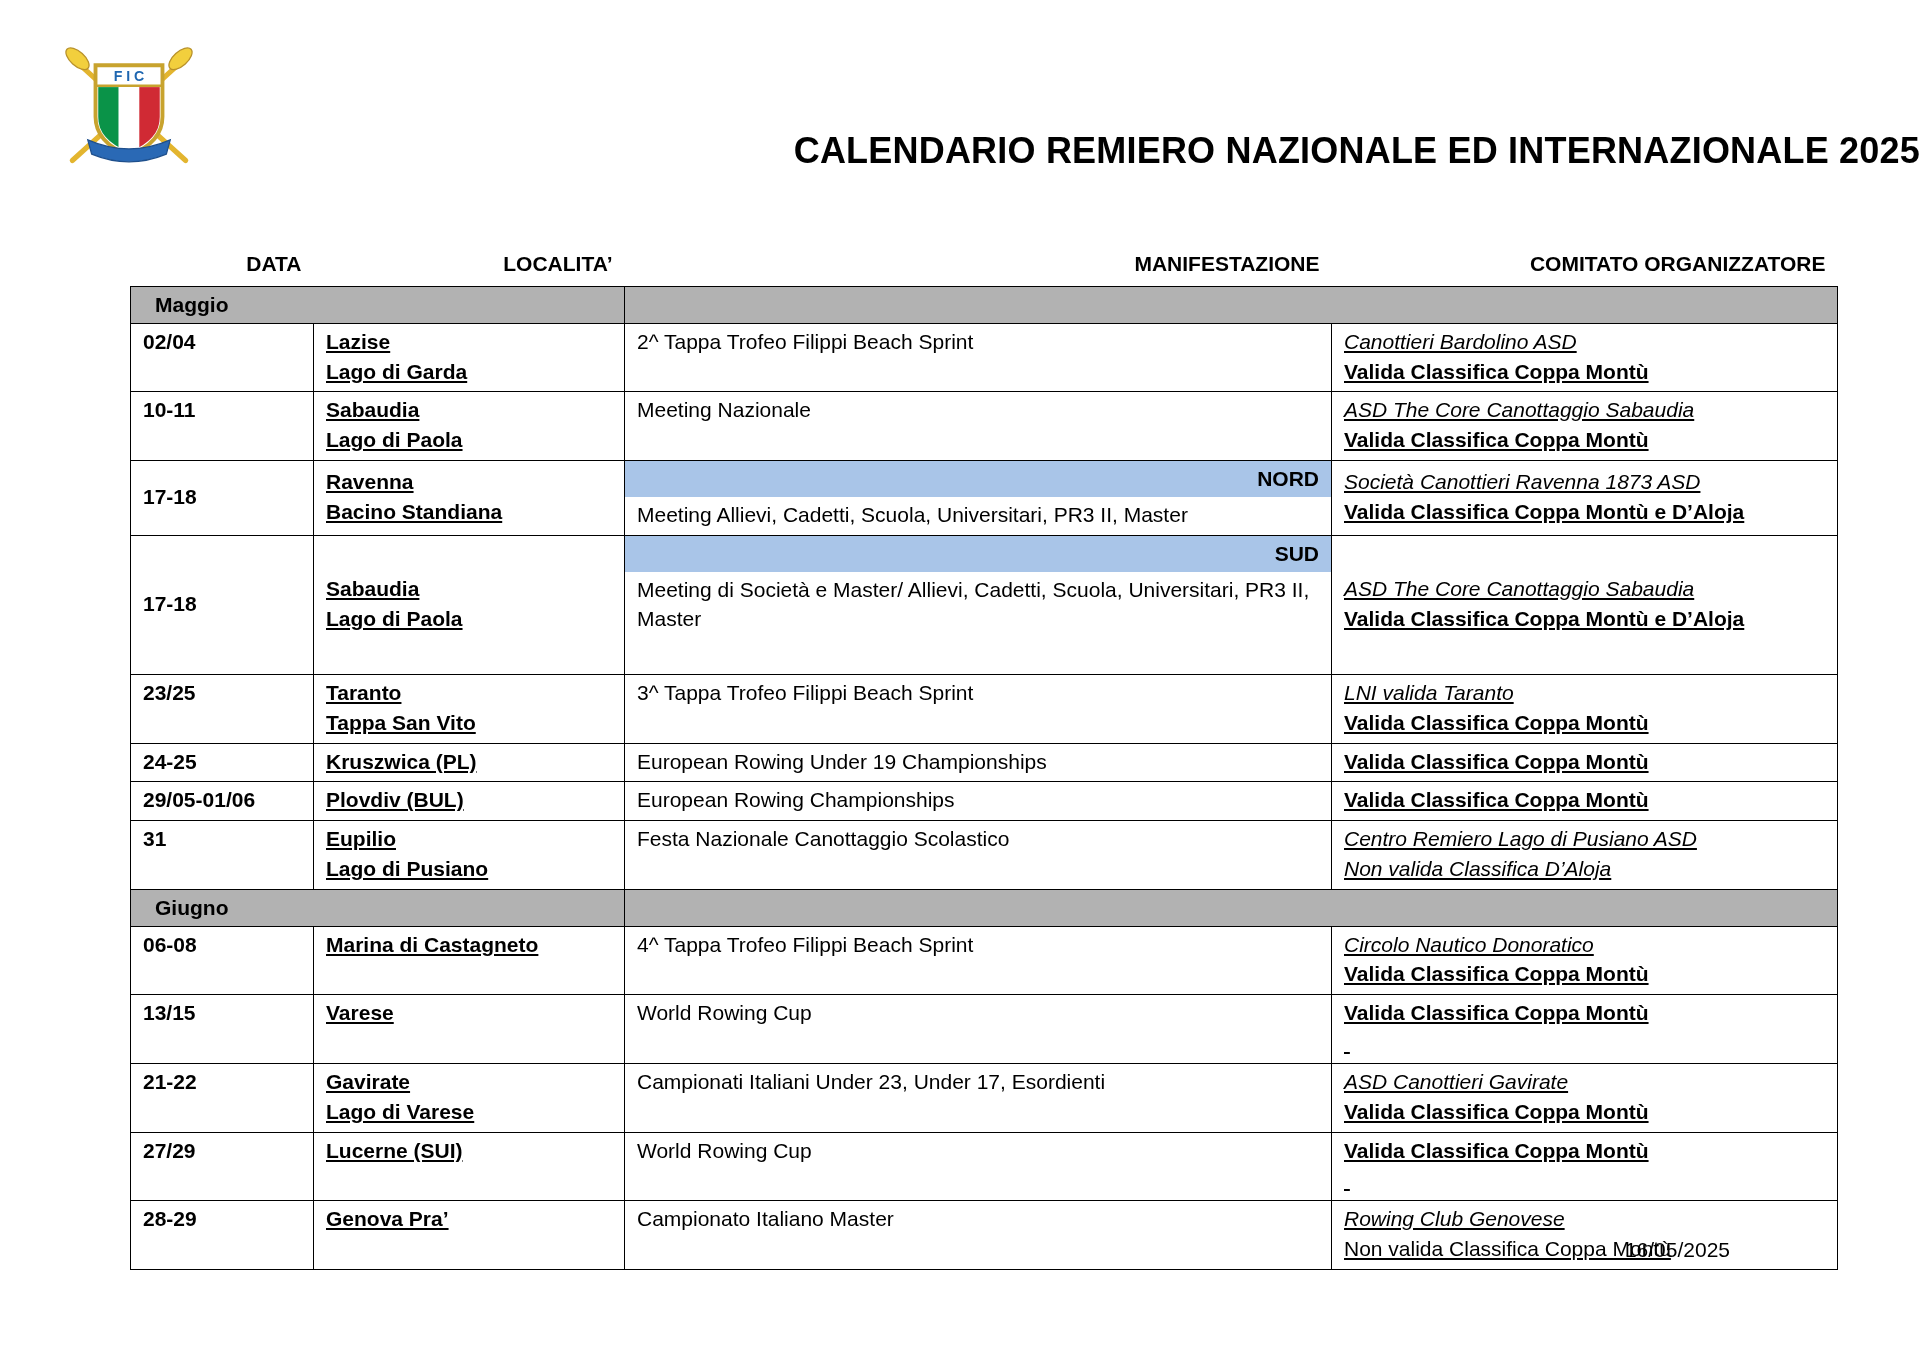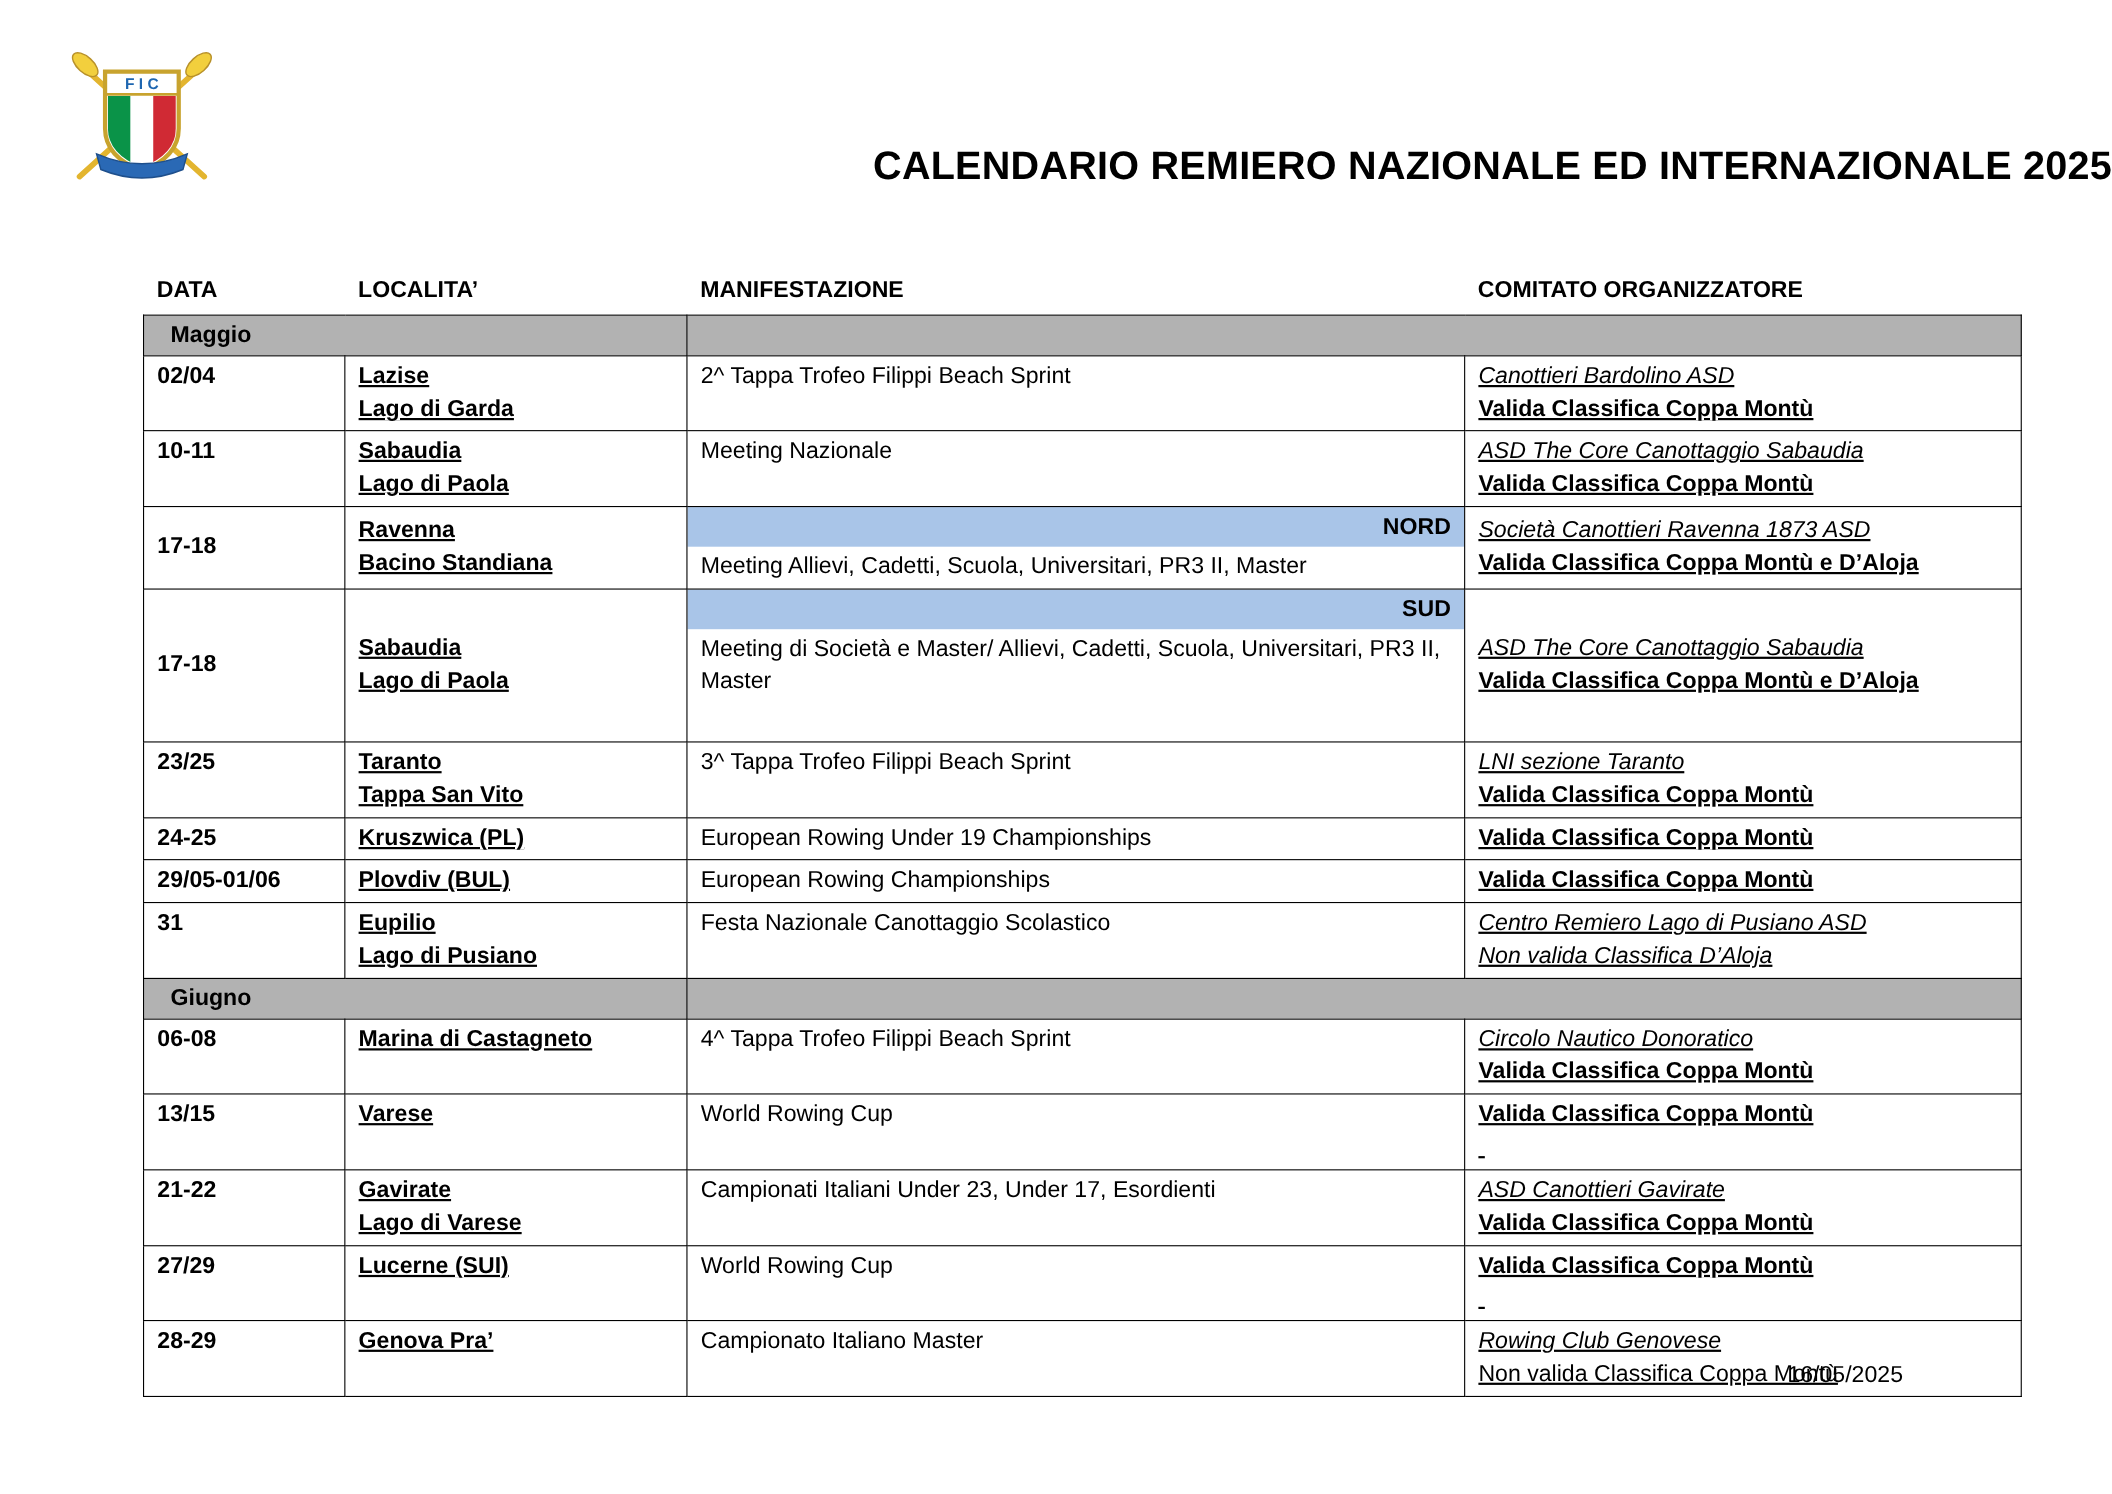--- a/index.html
+++ b/index.html
@@ -30,21 +30,21 @@
     border-collapse: collapse; table-layout: fixed;
     font-size: 21px;
     width: 1707px;
   }
   col.c-data  { width: 183px; }
   col.c-loc   { width: 311px; }
   col.c-manif { width: 707px; }
   col.c-com   { width: 506px; }
 
   thead th {
-    text-align: left; font-weight: bold;
+    text-align: right; font-weight: bold;
     padding: 0 12px 10px 12px;
     font-size: 21px;
     border: none;
   }
 
   tbody td {
     border: 1px solid #000;
     vertical-align: top;
     padding: 3px 12px 5px 12px;
     line-height: 1.42;
@@ -193,21 +193,21 @@
       <tr class="event-row">
         <td class="cell-date">23/25</td>
         <td class="cell-loc">
           <div class="line">Taranto</div>
           <div class="line">Tappa San Vito</div>
         </td>
         <td class="cell-manif">
           <div class="manif-line">3^ Tappa Trofeo Filippi Beach Sprint</div>
         </td>
         <td class="cell-com">
-          <div class="line italic">LNI sezione Taranto</div>
+          <div class="line italic">LNI valida Taranto</div>
           <div class="line bold">Valida Classifica Coppa Montù</div>
         </td>
       </tr>
       <tr class="event-row">
         <td class="cell-date">24-25</td>
         <td class="cell-loc">
           <div class="line">Kruszwica (PL)</div>
         </td>
         <td class="cell-manif">
           <div class="manif-line">European Rowing Under 19 Championships</div>

